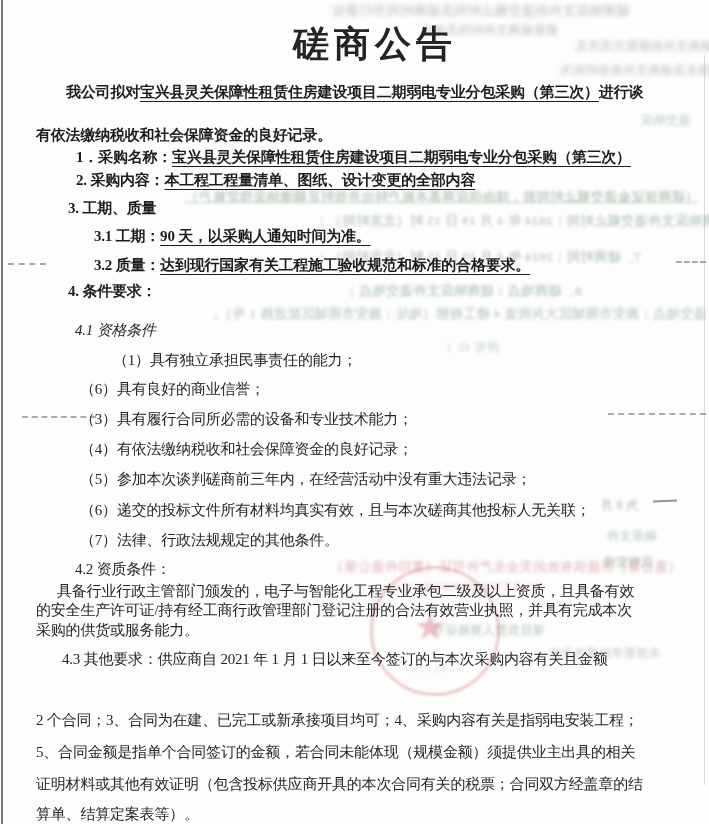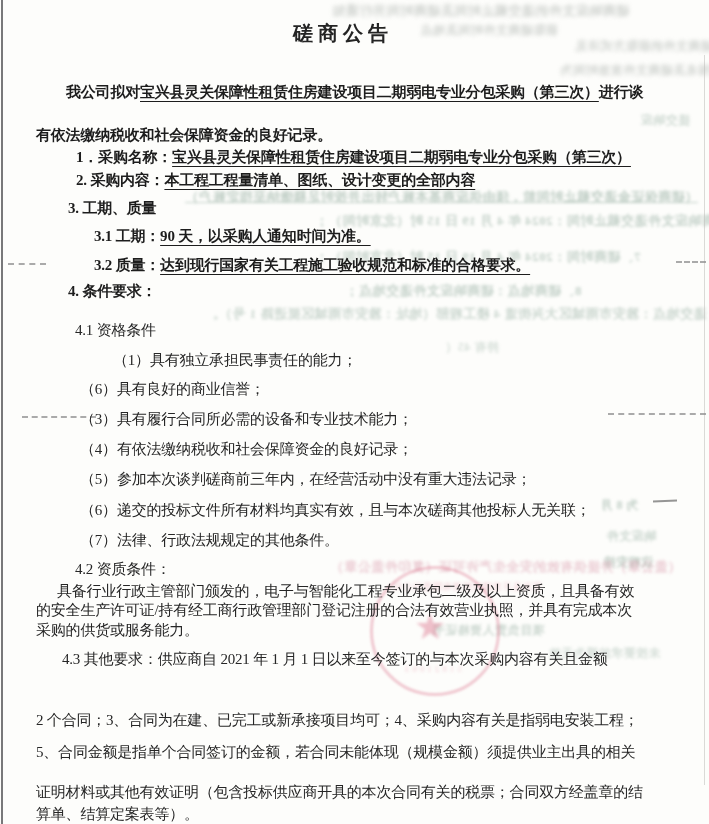--- a/index.html
+++ b/index.html
@@ -7,21 +7,21 @@
     position:relative; width:709px; height:824px; overflow:hidden;
     background:#fdfdfb;
     font-family:"Liberation Serif", serif;
     color:#262626;
   }
   .ln{position:absolute; white-space:nowrap; font-size:15px; line-height:1; letter-spacing:-0.2px;}
   .b{font-weight:700; color:#1d1d1d;}
   .u{text-decoration:underline; text-underline-offset:4px; text-decoration-thickness:1px;margin-top:22px;}
   .title{
     position:absolute; font-family:Liberation Mono, monospace;
-    font-weight:700; font-size:20px; letter-spacing:5px; color:#242424; white-space:nowrap;
+    font-weight:700; font-size:36px; letter-spacing:5px; color:#242424; white-space:nowrap;
   }
   
   .bleed{
     position:absolute; white-space:nowrap; font-weight:700;
     transform:scaleX(-1); filter:blur(1.6px);
     color:#8ea89a; opacity:.5; font-size:13px; letter-spacing:0.5px;
   }
   .bleed-gray{color:#a9afaa; filter:blur(2px); opacity:.55;}
   .bleed-pink{color:#d99aab; filter:blur(1.8px); opacity:.5;}
   .bleed-u{text-decoration:underline;}
@@ -94,34 +94,34 @@
   </div>
   <div class="ln b" style="left:68px; top:201px;">3. 工期、质量</div>
   <div class="ln b" style="left:94px; top:229px;">
     <span>3.1 工期：</span><span class="u">90 天，以采购人通知时间为准。</span>
   </div>
   <div class="ln b" style="left:94px; top:258px;">
     <span>3.2 质量：</span><span class="u">达到现行国家有关工程施工验收规范和标准的合格要求。</span>
   </div>
   <div class="ln b" style="left:68px; top:284px;">4. 条件要求：</div>
 
-  <div class="ln" style="left:75px; top:323px;">4.1 资格条件</div>
+  <div class="ln" style="left:75px; top:323px;font-style:italic;">4.1 资格条件</div>
 
   <div class="ln" style="left:80px; top:353px;margin-left:33px;">（1）具有独立承担民事责任的能力；</div>
   <div class="ln" style="left:80px; top:382px;">（6）具有良好的商业信誉；</div>
   <div class="ln" style="left:80px; top:412px;">（3）具有履行合同所必需的设备和专业技术能力；</div>
   <div class="ln" style="left:80px; top:442px;">（4）有依法缴纳税收和社会保障资金的良好记录；</div>
   <div class="ln" style="left:80px; top:472px;">（5）参加本次谈判磋商前三年内，在经营活动中没有重大违法记录；</div>
   <div class="ln" style="left:80px; top:503px;">（6）递交的投标文件所有材料均真实有效，且与本次磋商其他投标人无关联；</div>
   <div class="ln" style="left:80px; top:533px;">（7）法律、行政法规规定的其他条件。</div>
 
   <div class="ln" style="left:75px; top:562px;">4.2 资质条件：</div>
   <div class="ln" style="left:36px; top:603px;">的安全生产许可证/持有经工商行政管理部门登记注册的合法有效营业执照，并具有完成本次</div>
   <div class="ln" style="left:57px; top:584px;">具备行业行政主管部门颁发的，电子与智能化工程专业承包二级及以上资质，且具备有效</div>
   <div class="ln" style="left:36px; top:623px;">采购的供货或服务能力。</div>
 
   <div class="ln" style="left:62px; top:652px;">4.3 其他要求：供应商自 2021 年 1 月 1 日以来至今签订的与本次采购内容有关且金额</div>
   <div class="ln" style="left:36px; top:713px;">2 个合同；3、合同为在建、已完工或新承接项目均可；4、采购内容有关是指弱电安装工程；</div>
   <div class="ln" style="left:36px; top:745px;">5、合同金额是指单个合同签订的金额，若合同未能体现（规模金额）须提供业主出具的相关</div>
-  <div class="ln" style="left:36px; top:777px;margin-top:8px;">证明材料或其他有效证明（包含投标供应商开具的本次合同有关的税票；合同双方经盖章的结</div>
+  <div class="ln" style="left:36px; top:777px;">证明材料或其他有效证明（包含投标供应商开具的本次合同有关的税票；合同双方经盖章的结</div>
   <div class="ln" style="left:36px; top:807px;">算单、结算定案表等）。</div>
 
 </div>
 
 </body></html>

